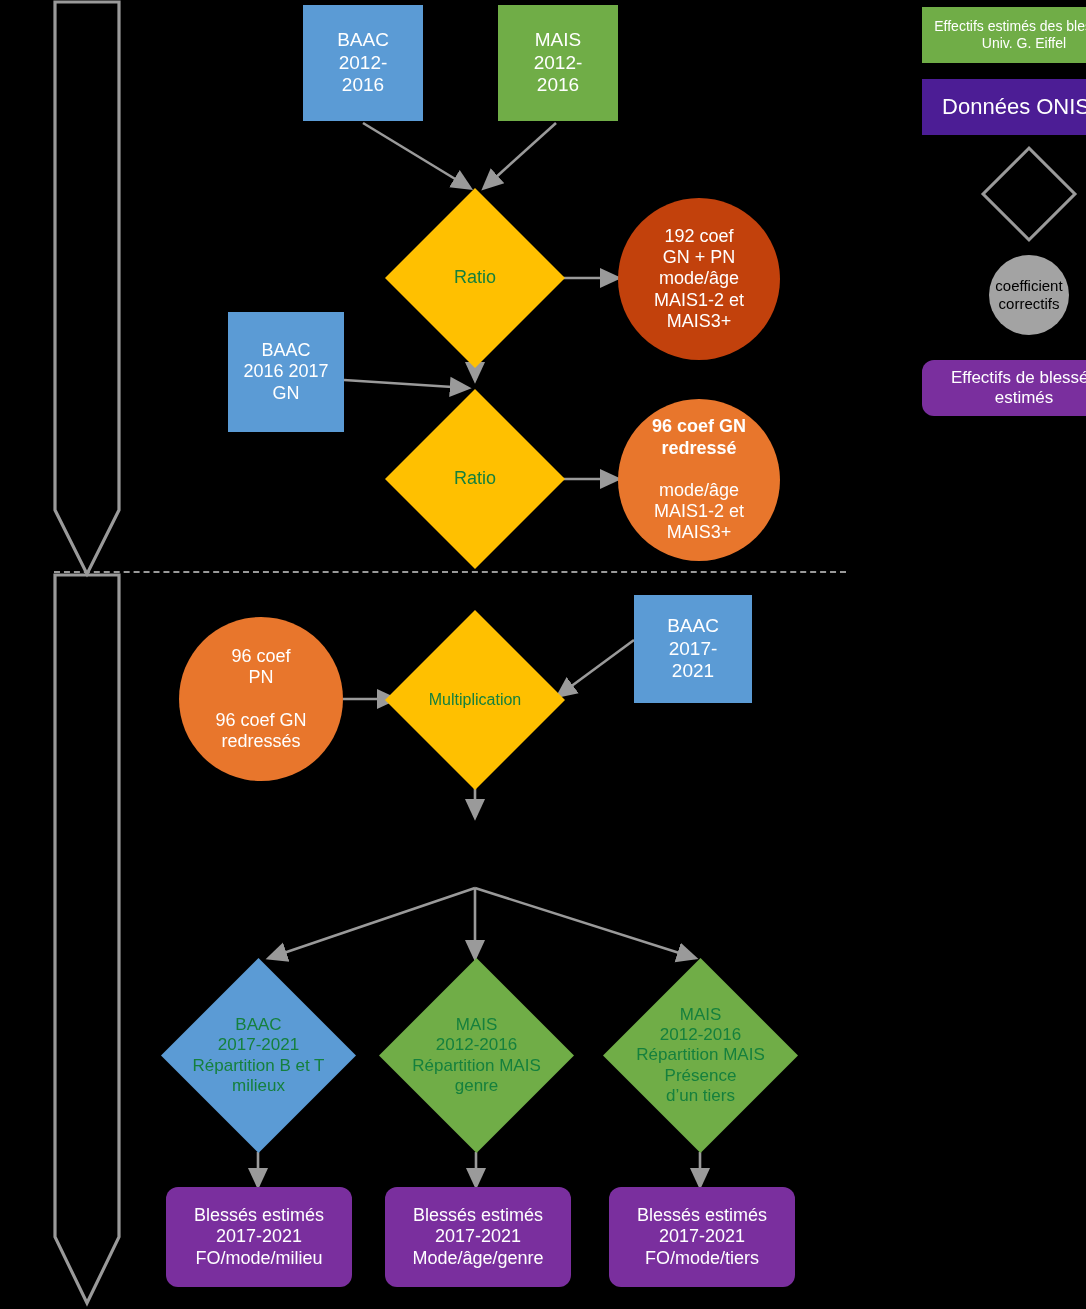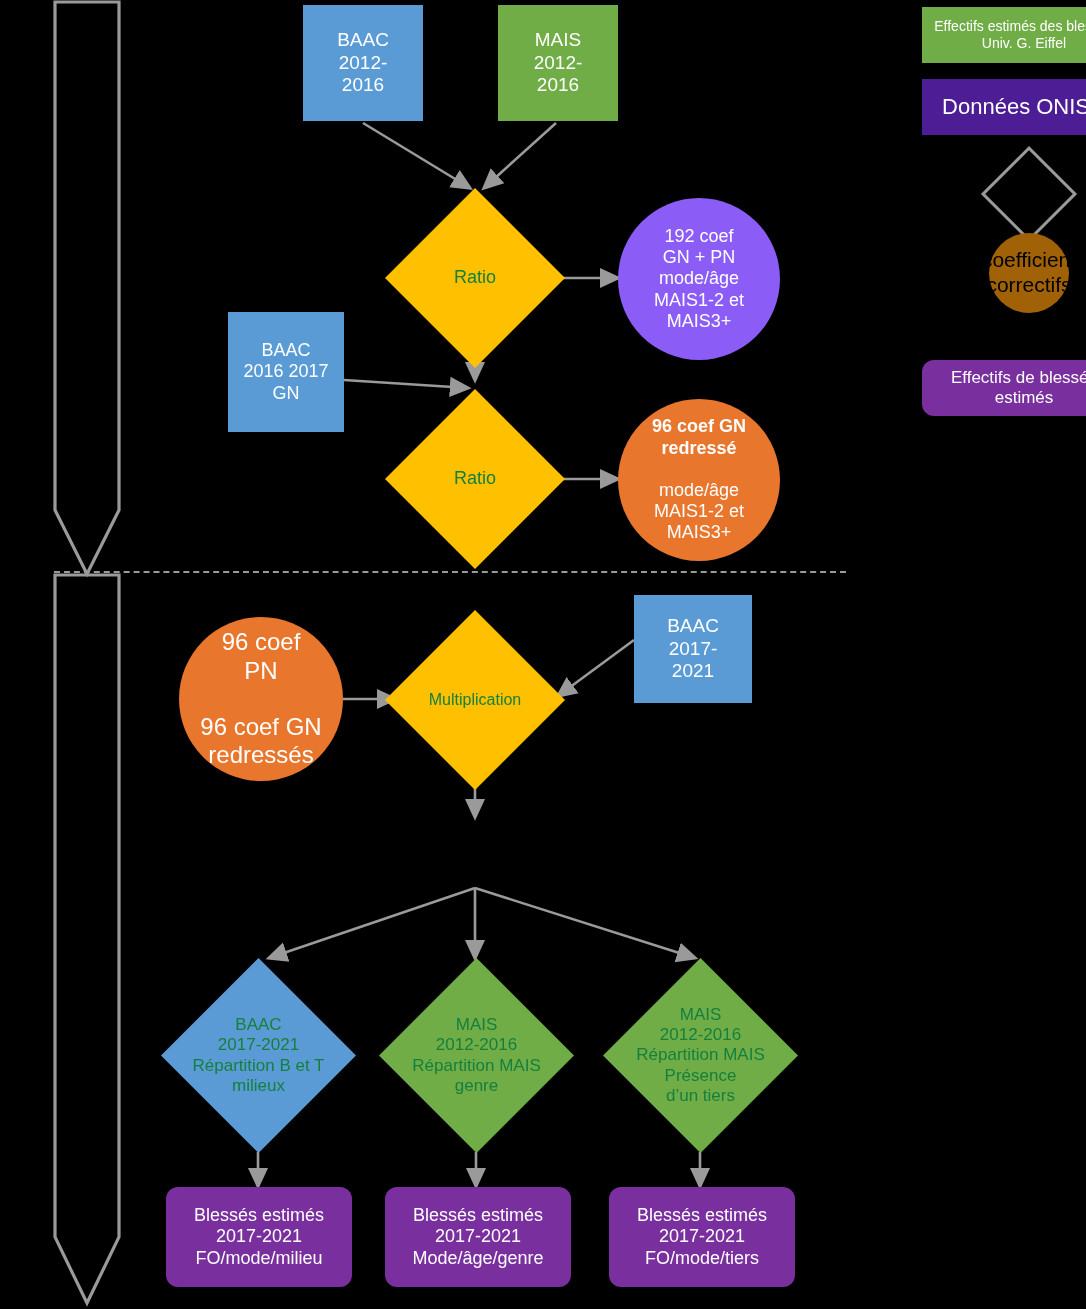--- a/index.html
+++ b/index.html
@@ -141,21 +141,21 @@
     <span>MAIS
 2012-
 2016</span>
   </div>
 
   <div class="diamond-wrap" style="left:345px; top:188px; width:180px; height:180px;">
     <div class="diamond-shape" style="background:#FFC000;"></div>
     <div class="diamond-label" style="font-size:18px;">Ratio</div>
   </div>
 
-  <div class="node circle" style="left:578px; top:198px; width:162px; height:162px; background:#8b5cf6; font-size:18px;">
+  <div class="node circle" style="left:578px; top:198px; width:162px; height:162px; background:#c2410c; font-size:18px;">
     <span>192 coef
 GN + PN
 mode/âge
 MAIS1-2 et
 MAIS3+</span>
   </div>
 
   <div class="node rect" style="left:188px; top:312px; width:116px; height:120px; background:#5B9BD5; font-size:18px;">
     <span>BAAC
 2016 2017
@@ -170,21 +170,21 @@
   <div class="node circle" style="left:578px; top:399px; width:162px; height:162px; background:#E8762C; font-size:18px;">
     <span style="display:block;">
       <span class="bold" style="display:block;">96 coef  GN
 redressé</span>
       <span style="display:block;">mode/âge
 MAIS1-2 et
 MAIS3+</span>
     </span>
   </div>
 
-  <div class="node circle" style="left:139px; top:617px; width:164px; height:164px; background:#E8762C; font-size:24px;">
+  <div class="node circle" style="left:139px; top:617px; width:164px; height:164px; background:#E8762C; font-size:18px;">
     <span>96 coef
 PN
 
 96 coef GN
 redressés</span>
   </div>
 
   <div class="diamond-wrap" style="left:345px; top:610px; width:180px; height:180px;">
     <div class="diamond-shape" style="background:#FFC000;"></div>
     <div class="diamond-label" style="font-size:16px;">Multiplication</div>
@@ -243,21 +243,21 @@
   <div class="node rect" style="left:882px; top:7px; width:204px; height:56px; background:#70AD47; font-size:14px;">
     <span>Effectifs estimés des blessés Univ. G. Eiffel</span>
   </div>
 
   <div class="node rect" style="left:882px; top:79px; width:204px; height:56px; background:#4c1d95; font-size:22px;">
     <span>Données ONISR</span>
   </div>
 
   <div class="legend-diamond-outline" style="left:955px; top:160px; width:68px; height:68px;"></div>
 
-  <div class="node circle" style="left:949px; top:233px; width:80px; height:80px; background:#a16207; font-size:21px; color:#000000; overflow:visible;">
+  <div class="node circle" style="left:949px; top:255px; width:80px; height:80px; background:#a3a3a3; font-size:15px; color:#000000; overflow:visible;">
     <span style="white-space:pre-line; width:150px; display:block;">coefficient correctifs</span>
   </div>
 
   <div class="node rounded" style="left:882px; top:360px; width:204px; height:56px; background:#7A2F9E; font-size:17px;">
     <span>Effectifs  de blessés estimés</span>
   </div>
 
 </div>
 
 </body></html>

